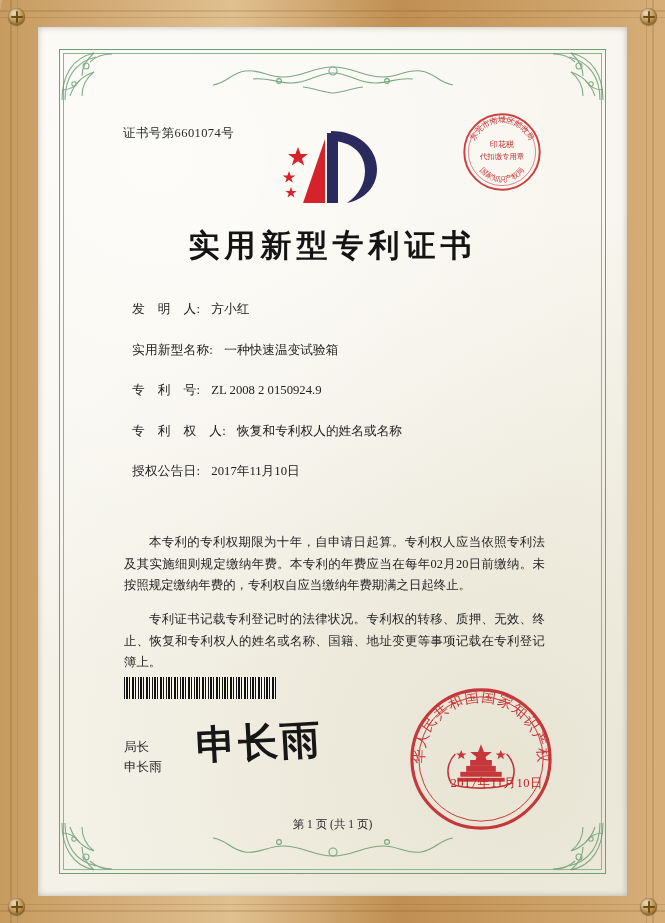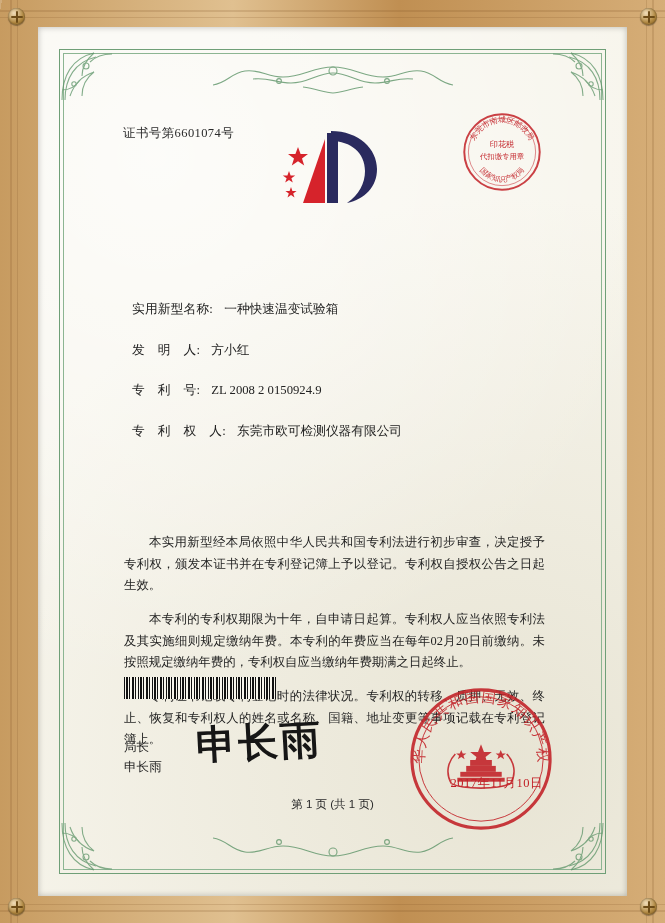--- a/index.html
+++ b/index.html
@@ -157,23 +157,23 @@
     position: absolute; right: 36px; top: 690px;
     font-size: 12.5px; color: #c22026; letter-spacing: 0.5px;
     font-family: "Liberation Serif", serif;
   }
   .seal-small {
     position: absolute; right: 36px; top: 26px;
     width: 82px; height: 82px;
   }
 
   .page-foot {
-    position: absolute; left: 0; right: 0; bottom: 24px;
+    position: absolute; left: 0; right: 0; bottom: 4px;
     text-align: center; font-size: 11.5px; color: #2a2a2a;
-    font-family: Liberation Sans, sans-serif;
+    font-family: Liberation Serif, serif;
     margin-top: 20px;
   }
 </style>
 </head>
 <body>
 
 <div class="frame">
   <div class="grain g-top"></div>
   <div class="grain g-top2"></div>
   <div class="grain g-bot"></div>
@@ -288,42 +288,46 @@
         <text font-size="9.5" fill="#c22026" font-family="Liberation Serif, serif" opacity="0.9">
           <textPath href="#smArcTop" startOffset="50%" text-anchor="middle">东莞市南城区邮政局</textPath>
         </text>
         <text font-size="9" fill="#c22026" font-family="Liberation Serif, serif" opacity="0.9">
           <textPath href="#smArcBot" startOffset="50%" text-anchor="middle">国家知识产权局</textPath>
         </text>
         <text x="50" y="44" font-size="10" fill="#c22026" text-anchor="middle" font-family="Liberation Serif, serif" opacity="0.95">印花税</text>
         <text x="50" y="58" font-size="9" fill="#c22026" text-anchor="middle" font-family="Liberation Serif, serif" opacity="0.95">代扣缴专用章</text>
       </svg>
 
+      <div class="title">实用新型专利证书</div>
 
       <div class="fields">
+        <div class="field">
+          <span class="lbl">发　明　人:</span>
+          <span class="val">方小红</span>
+        </div>
         <div class="field">
           <span class="lbl">实用新型名称:</span>
           <span class="val">一种快速温变试验箱</span>
         </div>
         <div class="field">
-          <span class="lbl">发　明　人:</span>
-          <span class="val">方小红</span>
-        </div>
-        <div class="field">
           <span class="lbl">专　利　号:</span>
           <span class="val">ZL 2008 2 0150924.9</span>
         </div>
         <div class="field">
           <span class="lbl">专　利　权　人:</span>
-          <span class="val">东莞市欧可检测仪器有限公司</span>
+          <span class="val">恢复和专利权人的姓名或名称</span>
+        </div>
+        <div class="field">
+          <span class="lbl">授权公告日:</span>
+          <span class="val">2017年11月10日</span>
         </div>
       </div>
 
       <div class="paras">
-        <p class="para">本实用新型经本局依照中华人民共和国专利法进行初步审查，决定授予专利权，颁发本证书并在专利登记簿上予以登记。专利权自授权公告之日起生效。</p>
         <p class="para">本专利的专利权期限为十年，自申请日起算。专利权人应当依照专利法及其实施细则规定缴纳年费。本专利的年费应当在每年02月20日前缴纳。未按照规定缴纳年费的，专利权自应当缴纳年费期满之日起终止。</p>
         <p class="para">专利证书记载专利登记时的法律状况。专利权的转移、质押、无效、终止、恢复和专利权人的姓名或名称、国籍、地址变更等事项记载在专利登记簿上。</p>
       </div>
 
       <div class="barcode"></div>
 
       <div class="sign-block">
         <div class="sign-row">局长</div>
         <div class="sign-row">申长雨</div>
       </div>

